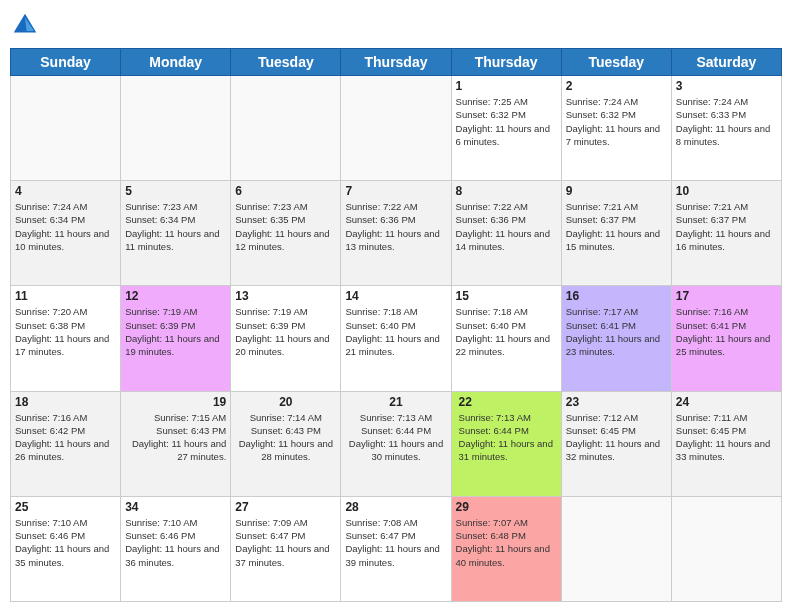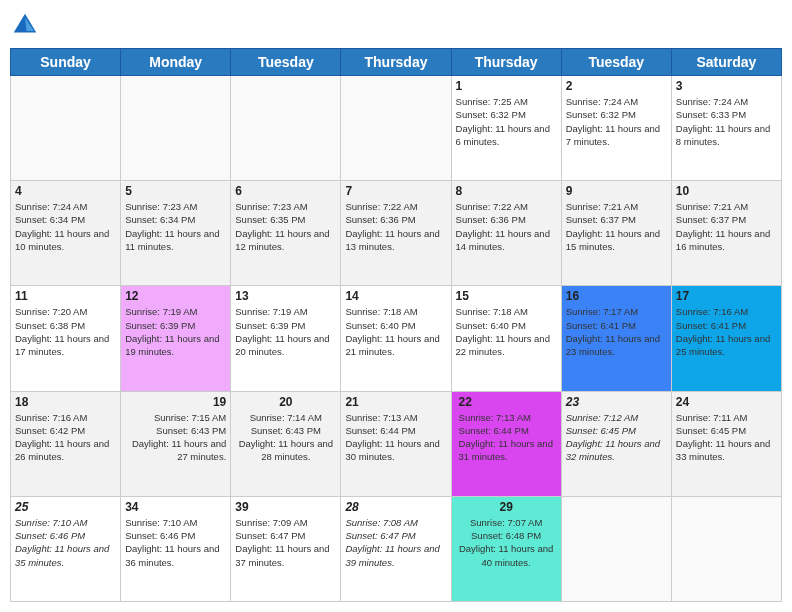--- a/index.html
+++ b/index.html
@@ -201,77 +201,77 @@
             <div class="day-info">Sunrise: 7:19 AM<br>Sunset: 6:39 PM<br>Daylight: 11 hours and 20 minutes.</div>
           </td>
           <td style="background-color: rgb(255, 255, 255);">
             <span class="day-num">14</span>
             <div class="day-info">Sunrise: 7:18 AM<br>Sunset: 6:40 PM<br>Daylight: 11 hours and 21 minutes.</div>
           </td>
           <td style="background-color: rgb(255, 255, 255);">
             <span class="day-num">15</span>
             <div class="day-info">Sunrise: 7:18 AM<br>Sunset: 6:40 PM<br>Daylight: 11 hours and 22 minutes.</div>
           </td>
-          <td style="background-color: #3b82f6;">
+          <td style="background-color: #c4b5fd;">
             <span class="day-num">16</span>
             <div class="day-info">Sunrise: 7:17 AM<br>Sunset: 6:41 PM<br>Daylight: 11 hours and 23 minutes.</div>
           </td>
-          <td style="background-color: #0ea5e9;">
+          <td style="background-color: #f0abfc;">
             <span class="day-num">17</span>
             <div class="day-info">Sunrise: 7:16 AM<br>Sunset: 6:41 PM<br>Daylight: 11 hours and 25 minutes.</div>
           </td>
         </tr>
         <tr>
           <td style="background-color: rgb(242, 242, 242);">
             <span class="day-num">18</span>
             <div class="day-info">Sunrise: 7:16 AM<br>Sunset: 6:42 PM<br>Daylight: 11 hours and 26 minutes.</div>
           </td>
           <td style="background-color: rgb(242, 242, 242); text-align: right;">
             <span class="day-num">19</span>
             <div class="day-info">Sunrise: 7:15 AM<br>Sunset: 6:43 PM<br>Daylight: 11 hours and 27 minutes.</div>
           </td>
           <td style="background-color: rgb(242, 242, 242); text-align: center;">
             <span class="day-num">20</span>
             <div class="day-info">Sunrise: 7:14 AM<br>Sunset: 6:43 PM<br>Daylight: 11 hours and 28 minutes.</div>
           </td>
-          <td style="background-color: rgb(242, 242, 242);">
+          <td style="background-color: rgb(242, 242, 242); text-align: center;">
             <span class="day-num">21</span>
             <div class="day-info">Sunrise: 7:13 AM<br>Sunset: 6:44 PM<br>Daylight: 11 hours and 30 minutes.</div>
           </td>
-          <td style="background-color: #d946ef; padding-left: 7px;">
+          <td style="background-color: #bef264; padding-left: 7px;">
             <span class="day-num">22</span>
             <div class="day-info">Sunrise: 7:13 AM<br>Sunset: 6:44 PM<br>Daylight: 11 hours and 31 minutes.</div>
           </td>
-          <td style="background-color: rgb(242, 242, 242); font-style: italic;">
+          <td style="background-color: rgb(242, 242, 242);">
             <span class="day-num">23</span>
             <div class="day-info">Sunrise: 7:12 AM<br>Sunset: 6:45 PM<br>Daylight: 11 hours and 32 minutes.</div>
           </td>
           <td style="background-color: rgb(242, 242, 242);">
             <span class="day-num">24</span>
             <div class="day-info">Sunrise: 7:11 AM<br>Sunset: 6:45 PM<br>Daylight: 11 hours and 33 minutes.</div>
           </td>
         </tr>
         <tr>
-          <td style="background-color: rgb(255, 255, 255); font-style: italic;">
+          <td style="background-color: rgb(255, 255, 255);">
             <span class="day-num">25</span>
             <div class="day-info">Sunrise: 7:10 AM<br>Sunset: 6:46 PM<br>Daylight: 11 hours and 35 minutes.</div>
           </td>
           <td style="background-color: rgb(255, 255, 255);">
             <span class="day-num">34</span>
             <div class="day-info">Sunrise: 7:10 AM<br>Sunset: 6:46 PM<br>Daylight: 11 hours and 36 minutes.</div>
           </td>
           <td style="background-color: rgb(255, 255, 255);">
-            <span class="day-num">39</span>
+            <span class="day-num">27</span>
             <div class="day-info">Sunrise: 7:09 AM<br>Sunset: 6:47 PM<br>Daylight: 11 hours and 37 minutes.</div>
           </td>
-          <td style="background-color: rgb(255, 255, 255); font-style: italic;">
+          <td style="background-color: rgb(255, 255, 255);">
             <span class="day-num">28</span>
             <div class="day-info">Sunrise: 7:08 AM<br>Sunset: 6:47 PM<br>Daylight: 11 hours and 39 minutes.</div>
           </td>
-          <td style="background-color: #5eead4; text-align: center;">
+          <td style="background-color: #fca5a5;">
             <span class="day-num">29</span>
             <div class="day-info">Sunrise: 7:07 AM<br>Sunset: 6:48 PM<br>Daylight: 11 hours and 40 minutes.</div>
           </td>
           <td class="empty" style="background-color: rgb(249, 249, 249);"></td>
           <td class="empty" style="background-color: rgb(249, 249, 249);"></td>
         </tr>
       </tbody>
   </table>
 </div>
 

